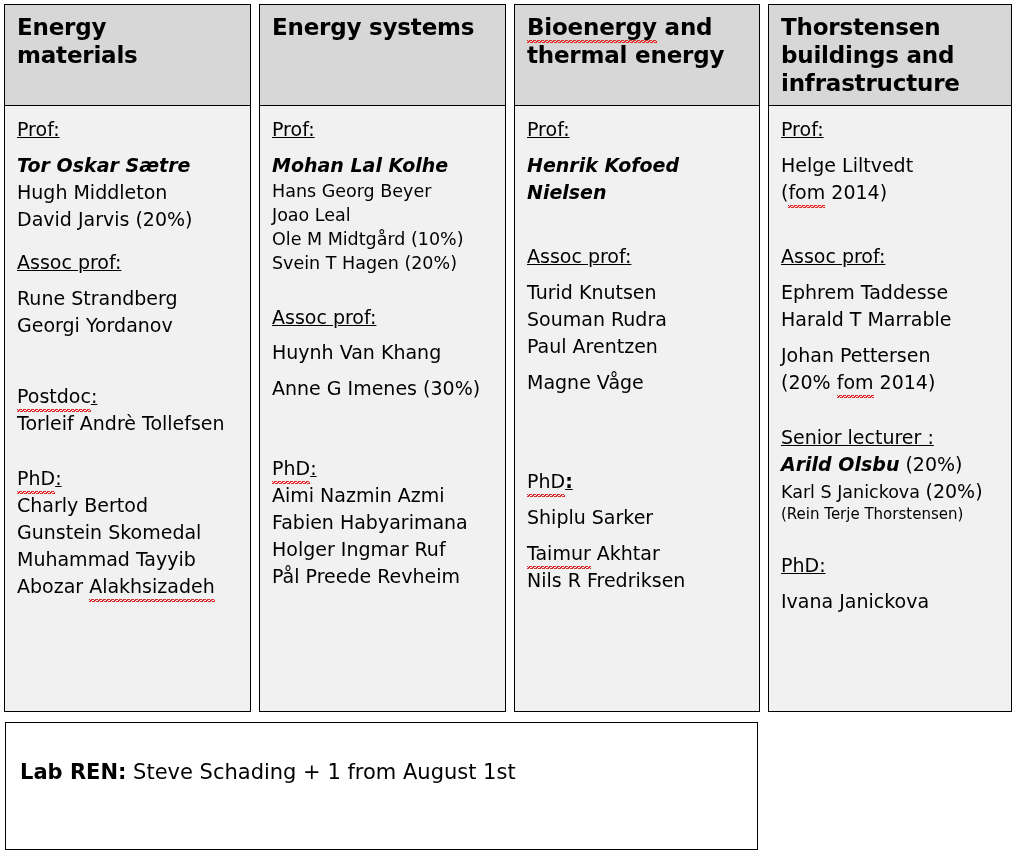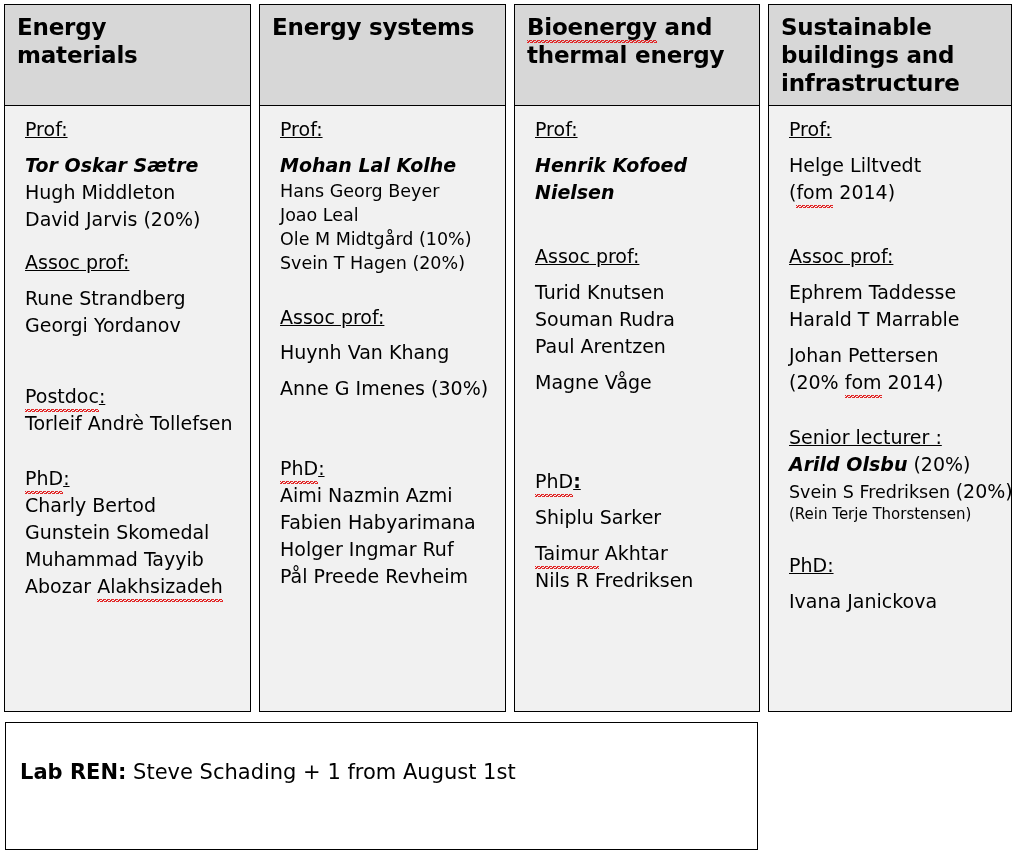--- a/index.html
+++ b/index.html
@@ -42,21 +42,21 @@
     border-bottom: 1px solid #000000;
     height: 101px;
     padding: 8px 12px 16px 12px;
     font-weight: bold;
     font-size: 23px;
     line-height: 1.22;
     letter-spacing: -0.2px;
   }
   .col-body {
     box-sizing: border-box;
-    padding: 10px 12px 0 20px;
+    padding: 10px 12px 0 12px;
   }
 
   
   .grp { margin-bottom: 0; }
   .lbl {
     font-size: 19px;
     text-decoration: underline;
     line-height: 1.42;
     white-space: nowrap;
   }
@@ -238,21 +238,21 @@
         <div class="gap-s"></div>
         <div class="nm"><span class="sq">Taimur</span>&nbsp;Akhtar</div>
         <div class="nm">Nils R Fredriksen</div>
       </div>
 
     </div>
   </div>
 
   <div class="col col-4">
     <div class="col-head">
-      <div>Sustainable</div>
+      <div>Thorstensen</div>
       <div>buildings and</div>
       <div>infrastructure</div>
     </div>
     <div class="col-body">
 
       <div class="grp">
         <div class="lbl">Prof:</div>
         <div class="gap-s"></div>
         <div class="nm">Helge Liltvedt</div>
         <div class="nm">(<span class="sq">fom</span> 2014)</div>
@@ -269,21 +269,21 @@
         <div class="gap-s"></div>
         <div class="nm">Johan Pettersen</div>
         <div class="nm">(20% <span class="sq">fom</span> 2014)</div>
       </div>
 
       <div class="gap-l"></div>
 
       <div class="grp">
         <div class="lbl">Senior lecturer :</div>
         <div class="nm"><b><i><span>Arild Olsbu</span></i></b><span> (20%)</span></div>
-        <div class="nm sm"><span>Svein S Fredriksen</span> <span class="pct-sm">(20%)</span></div>
+        <div class="nm sm"><span>Karl S Janickova</span> <span class="pct-sm">(20%)</span></div>
         <div class="nm xs">(Rein Terje Thorstensen)</div>
       </div>
 
       <div class="gap-l"></div>
 
       <div class="grp">
         <div class="lbl">PhD:</div>
         <div class="gap-s"></div>
         <div class="nm">Ivana Janickova</div>
       </div>

